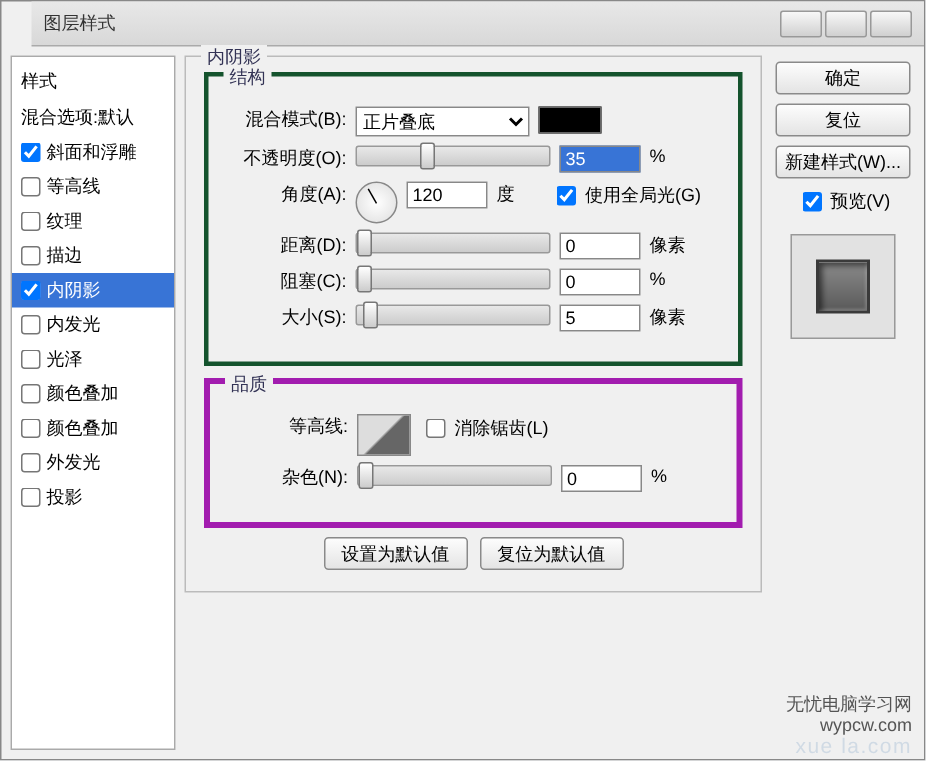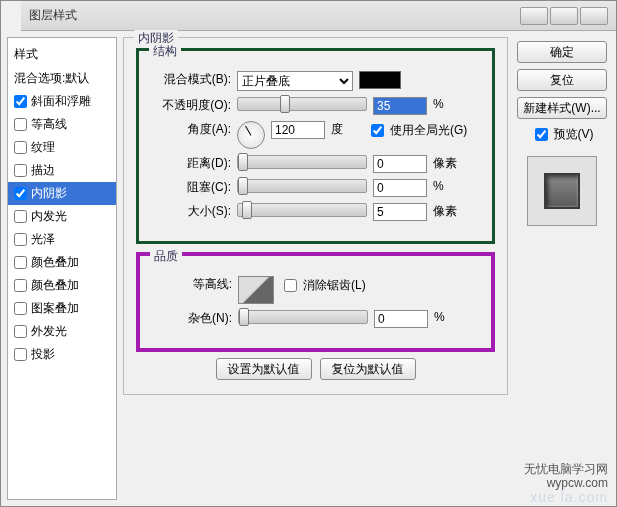--- a/index.html
+++ b/index.html
@@ -92,24 +92,20 @@
       <div class="lp-item">
         <input type="checkbox" style="">
         <span>颜色叠加</span>
       </div>
       <div class="lp-item">
         <input type="checkbox" style="">
         <span>颜色叠加</span>
       </div>
       <div class="lp-item">
         <input type="checkbox" style="">
-        <span>图案叠加</span>
-      </div>
-      <div class="lp-item">
-        <input type="checkbox" style="">
         <span>外发光</span>
       </div>
       <div class="lp-item">
         <input type="checkbox" style="">
         <span>投影</span>
       </div>
     </div>
 
     <div class="center">
       <div class="group" style="flex:0 0 auto;">

